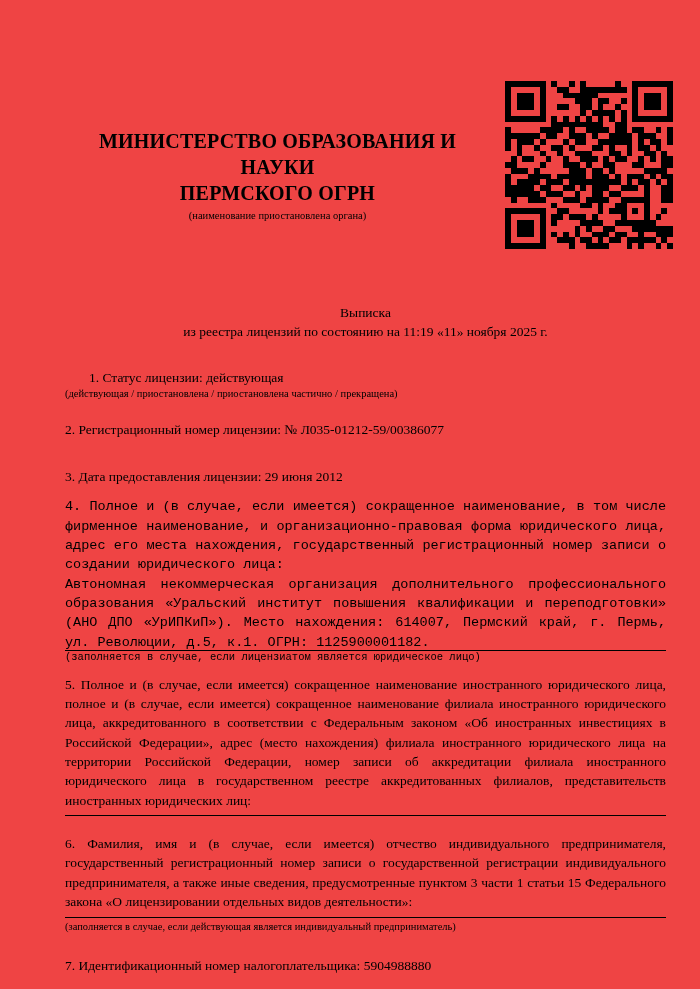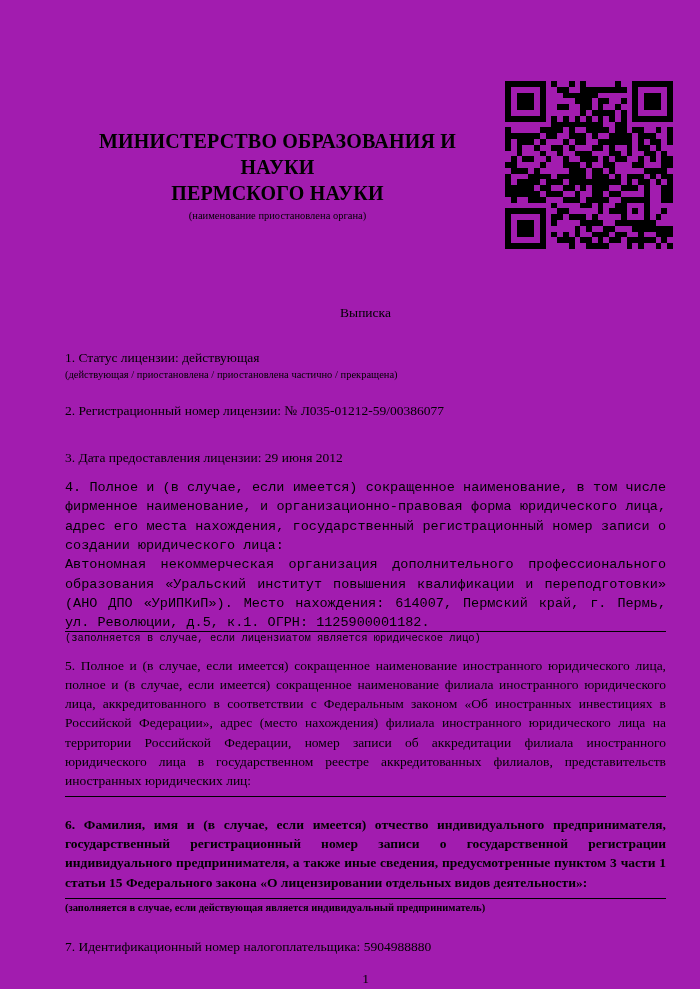--- a/index.html
+++ b/index.html
@@ -6,21 +6,21 @@
     margin: 0; padding: 0;
     background: #ffffff;
   }
   body {
     width: 700px; height: 989px;
     position: relative;
     overflow: hidden;
     font-family: "Liberation Serif", "DejaVu Serif", serif;
     color: #000000;
   }
-  .page { position: absolute; inset: 0; background: #a21caf; padding-left: 15px; }
+  .page { position: absolute; inset: 0; background: #ef4444; padding-left: 15px; }
 
   .qr {
     position: absolute;
     left: 505px; top: 81px;
     width: 168px; height: 168px;
   }
 
   .header {
     position: absolute;
     left: 65px; top: 128px;
@@ -59,26 +59,26 @@
   }
   .caption {
     font-size: 10.5px;
     line-height: 13px;
     text-align: left;
   }
   .rule {
     height: 0;
     border-top: 1.5px solid #000000;
   }
-  .mt-p1   { margin-top: 26px; }
+  .mt-p1   { margin-top: 26px; margin-left: 24px; }
   .mt-p2   { margin-top: 20px; }
   .mt-p3   { margin-top: 28px; }
   .mt-p4   { margin-top: 11px; font-family: Liberation Mono, monospace; }
   .mt-p5   { margin-top: 11px; }
-  .mt-p6   { margin-top: 18px; font-weight: bold; }
+  .mt-p6   { margin-top: 18px; }
   .mt-p7   { margin-top: 23px; }
   .rule-tight { margin-top: -2px; }
   .rule-gap5  { margin-top: 5px; }
   .rule-gap6  { margin-top: 6px; }
   .cap-gap2   { margin-top: 2px; }
   .page-number {
     margin-top: 13px;
     text-align: center;
     font-size: 13.5px;
     line-height: 19.3px;
@@ -543,29 +543,30 @@
       <rect x="17" y="28" width="1" height="1" fill="#000000"></rect>
       <rect x="21" y="28" width="1" height="1" fill="#000000"></rect>
       <rect x="23" y="28" width="1" height="1" fill="#000000"></rect>
       <rect x="26" y="28" width="1" height="1" fill="#000000"></rect>
       <rect x="28" y="28" width="1" height="1" fill="#000000"></rect>
     </svg>
 
   <div class="header">
     <div class="ministry">
       <div>МИНИСТЕРСТВО ОБРАЗОВАНИЯ И НАУКИ</div>
-      <div>ПЕРМСКОГО НАУКИ</div>
+      <div>ПЕРМСКОГО ОГРН</div>
     </div>
     <div class="authority-caption">(наименование приостановлена органа)</div>
   </div>
 
   <div class="content">
 
     <div class="title-block">
       <div>Выписка</div>
+      <div>из реестра лицензий по состоянию на 11:19 «11» ноября 2025 г.</div>
     </div>
 
     <p class="para mt-p1">1. Статус лицензии: действующая</p>
     <div class="caption">(действующая / приостановлена / приостановлена частично / прекращена)</div>
 
     <p class="para mt-p2">2. Регистрационный номер лицензии: № Л035-01212-59/00386077</p>
 
     <p class="para mt-p3">3. Дата предоставления лицензии: 29 июня 2012</p>
 
     <div class="mt-p4">

